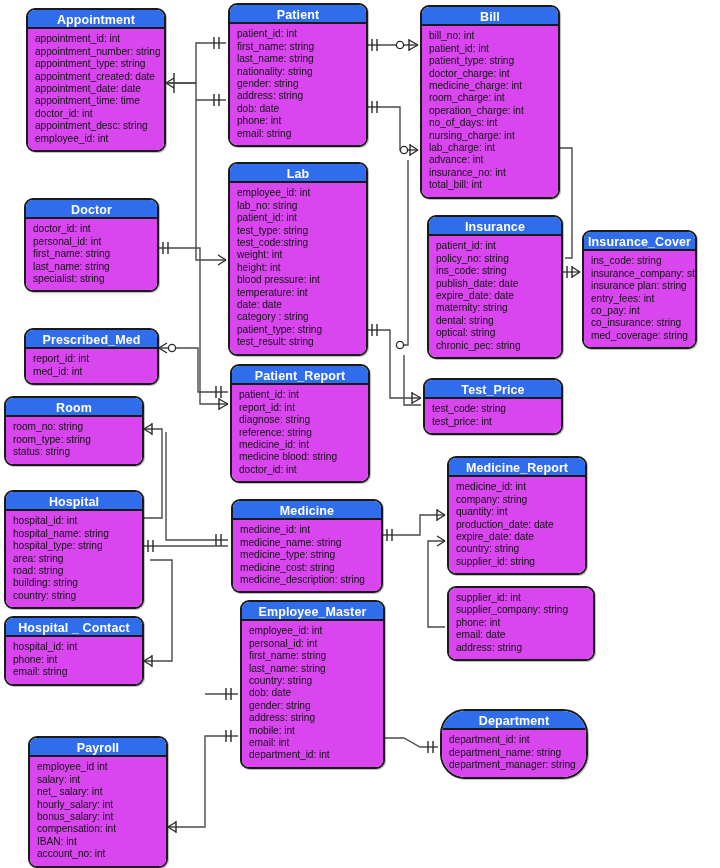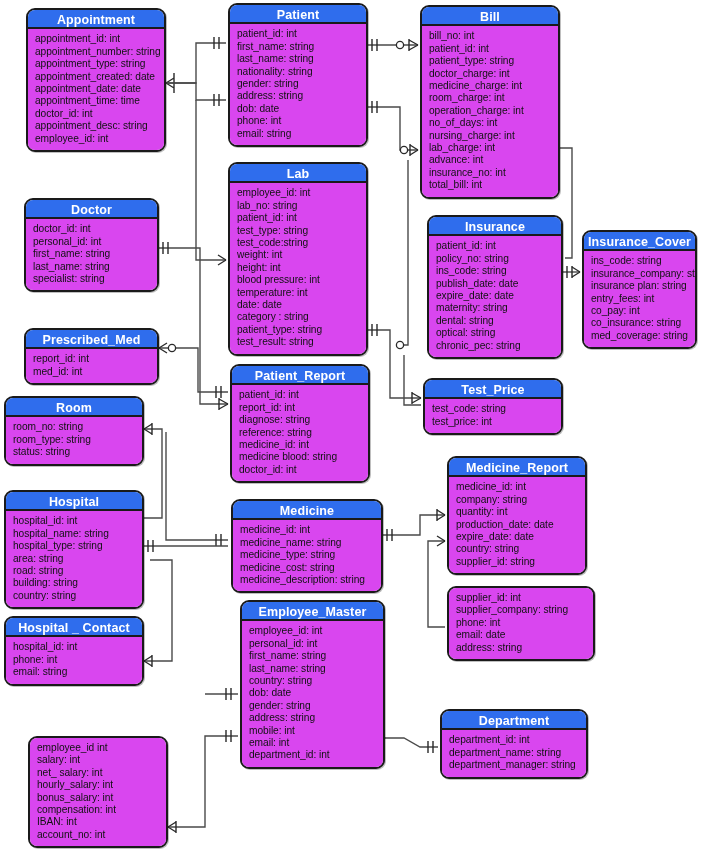--- a/index.html
+++ b/index.html
@@ -350,29 +350,30 @@
         </div>
       </div>
       <div class="entity" style="left: 4px; top: 616px; width: 140px;">
         <div class="entity-header">Hospital _ Contact</div>
         <div class="entity-body">
           <div class="attr">hospital_id: int</div>
           <div class="attr">phone: int</div>
           <div class="attr">email: string</div>
         </div>
       </div>
-      <div class="entity" style="left: 440px; top: 709px; width: 148px;">
+      <div class="entity" style="left: 440px; top: 709px; width: 148px; border-radius: 25px;">
         <div class="entity-header">Department</div>
         <div class="entity-body">
           <div class="attr">department_id: int</div>
           <div class="attr">department_name: string</div>
           <div class="attr">department_manager: string</div>
         </div>
       </div>
       <div class="entity" style="left: 28px; top: 736px; width: 140px;">
+        <div class="entity-header">Payroll</div>
         <div class="entity-body">
           <div class="attr">employee_id int</div>
           <div class="attr">salary: int</div>
           <div class="attr">net_ salary: int</div>
           <div class="attr">hourly_salary: int</div>
           <div class="attr">bonus_salary: int</div>
           <div class="attr">compensation: int</div>
           <div class="attr">IBAN: int</div>
           <div class="attr">account_no: int</div>
         </div>

